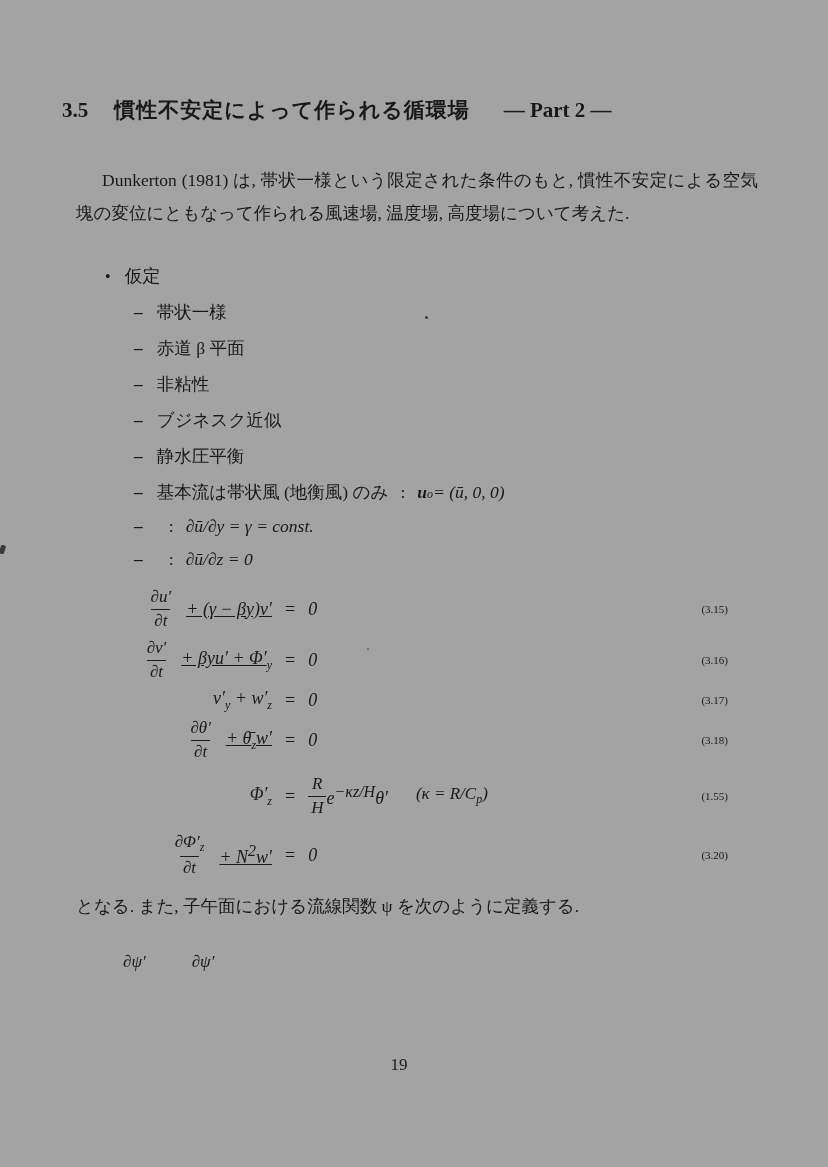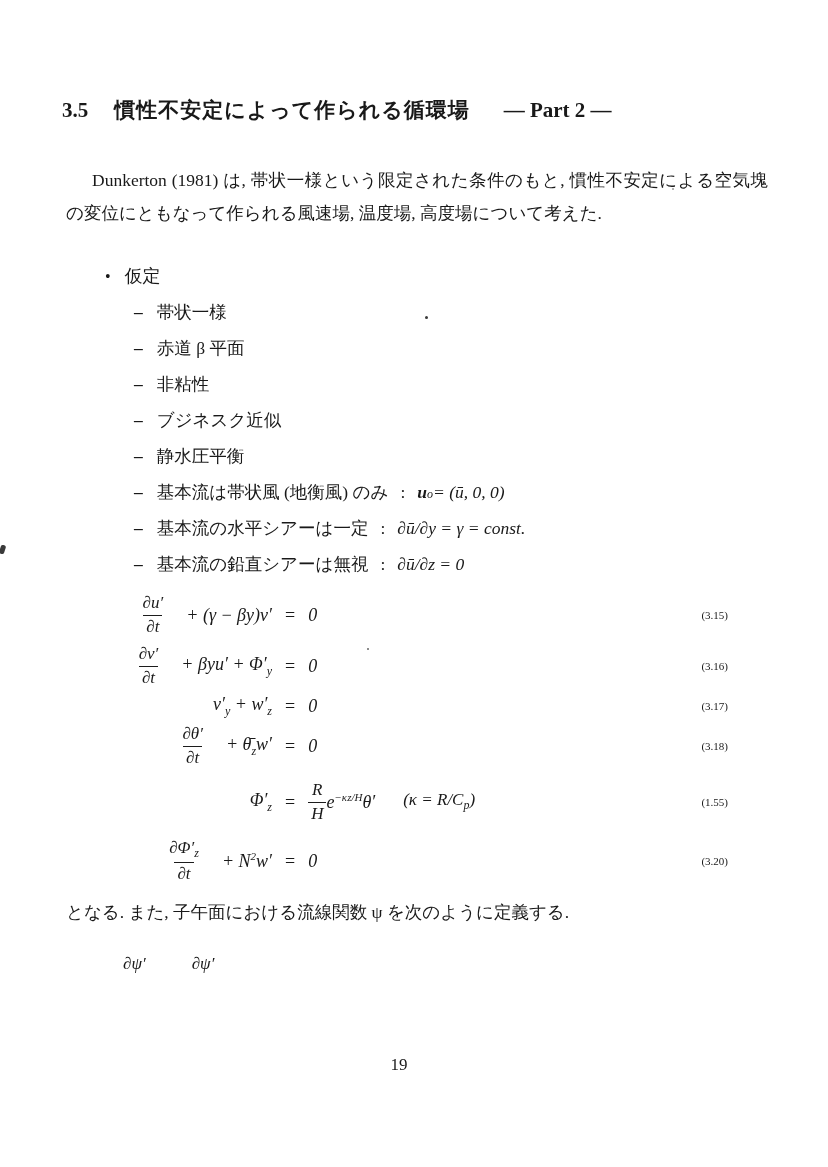--- a/index.html
+++ b/index.html
@@ -1,51 +1,51 @@
 <!DOCTYPE html>
 <html><head>
 <meta charset="utf-8">
 <style>
   html,body { margin:0; padding:0; background:#e8e8e8; }
   .page {
     position:relative; width:828px; height:1167px; margin:0 auto;
-    background:#ffffff; color:#191919; overflow:hidden;
+    background:#a3a3a3; color:#191919; overflow:hidden;
     font-family:"Liberation Serif", serif;
   }
   .content { padding:96px 56px 0 62px; }
 
   
   .title-row { display:flex; align-items:baseline; font-size:21px; font-weight:700; }
   .title-num { font-family:"Liberation Serif",serif; }
   .title-jp  { margin-left:26px; font-family:"Liberation Sans",sans-serif; letter-spacing:1px; }
   .title-part{ margin-left:34px; font-family:"Liberation Serif",serif; }
 
   
-  .para { font-size:17.5px; line-height:33px; margin:4px; text-align:justify; }
+  .para { font-size:17.5px; line-height:33px; margin:14px; text-align:justify; }
   .indent { text-indent:26px; }
   .mt-intro { margin-top:40px; }
   .mt-setup { margin-top:36px; }
   .mt-vars  { margin-top:14px; }
   .mt-psi   { margin-top:10px; }
 
   
   .assume { margin-top:34px; }
   .assume-head { margin-left:43px; display:flex; align-items:baseline; font-size:18px; }
   .assume-bullet { margin-right:14px; font-size:16px; }
   .assume-title { text-underline-offset:4px; font-weight:500; }
   .assume-items { margin-left:72px; margin-top:6px; }
   .aitem { display:flex; align-items:baseline; margin-top:12px; min-height:21px; font-size:17.5px; }
   .dash { margin-right:14px; font-weight:700; }
   .sep { margin:0 12px; }
 
   
   .math { font-family:"Liberation Serif",serif; font-style:italic; }
   .vb { font-weight:700; }
   sub { font-size:12px; font-style:italic; font-family:"Liberation Serif",serif; }
-  sup { font-size:11px; font-style:italic; font-family:"Liberation Serif",serif; }
+  sup { font-size:16px; font-style:italic; font-family:"Liberation Serif",serif; }
 
   .frac { display:inline-flex; flex-direction:column; align-items:center; line-height:1.2; font-size:17px; vertical-align:middle; }
   .fnum { padding:0 3px 1px; }
   .fden { border-top:1.2px solid #1c1c1c; padding:1px 3px 0; }
 
   
   .eq-area { margin-top:14px; }
   .eq-row { position:relative; display:flex; align-items:center; padding-left:58px; font-size:18px; }
   .eq-lhs { min-width:152px; display:flex; justify-content:flex-end; align-items:center; }
   .eq-rel { margin:0 13px; font-style:normal; }
@@ -54,21 +54,21 @@
   .eq-note-it { margin-left:28px; font-size:17px; }
   .eq-note-rm { margin-left:44px; font-size:17px; font-style:normal; }
   .r315 { margin-top:10px; min-height:50px; }
   .r316 { margin-top:2px;  min-height:48px; }
   .r317 { margin-top:2px;  min-height:28px; }
   .r318 { margin-top:2px;  min-height:48px; }
   .r319 { margin-top:6px;  min-height:52px; }
   .r320 { margin-top:8px;  min-height:50px; }
   .r321 { margin-top:10px; min-height:52px; justify-content:flex-start; }
   .gap40 { display:inline-block; width:40px; }
-  .tail { margin-left:20px; }
+  .tail { margin-left:12px;text-decoration:underline; }
 
   
   .pageno { position:absolute; left:0; right:30px; bottom:92px; text-align:center; font-size:17px; }
 
   
   .speck { position:absolute; background:#3a3a3a; }
   .s1 { left:0; top:545px; width:5px; height:9px; border-radius:2px; transform:rotate(18deg); }
   .s2 { left:425px; top:316px; width:3px; height:3px; border-radius:50%; }
   .s3 { left:367px; top:648px; width:2px; height:2px; border-radius:50%; background:#666; }
   .s4 { left:672px; top:188px; width:2px; height:2px; border-radius:50%; background:#999; }
@@ -121,27 +121,25 @@
         <div class="aitem">
           <span class="dash">–</span>
           <span>基本流は帯状風 (地衡風) のみ</span>
           <span class="sep">:</span>
           <span class="math vb">u</span>
             <sub>o</sub>
             <span class="math"> = (ū, 0, 0)</span>
         </div>
         <div class="aitem">
           <span class="dash">–</span>
-          <span>基本流の水平シアーは一定</span>
           <span class="sep">:</span>
           <span class="math">∂ū/∂y = γ = const.</span>
         </div>
         <div class="aitem">
           <span class="dash">–</span>
-          <span>基本流の鉛直シアーは無視</span>
           <span class="sep">:</span>
           <span class="math">∂ū/∂z = 0</span>
         </div>
       </div>
     </div>
 
 
     <div class="eq-area">
 
       <div class="eq-row r315">

